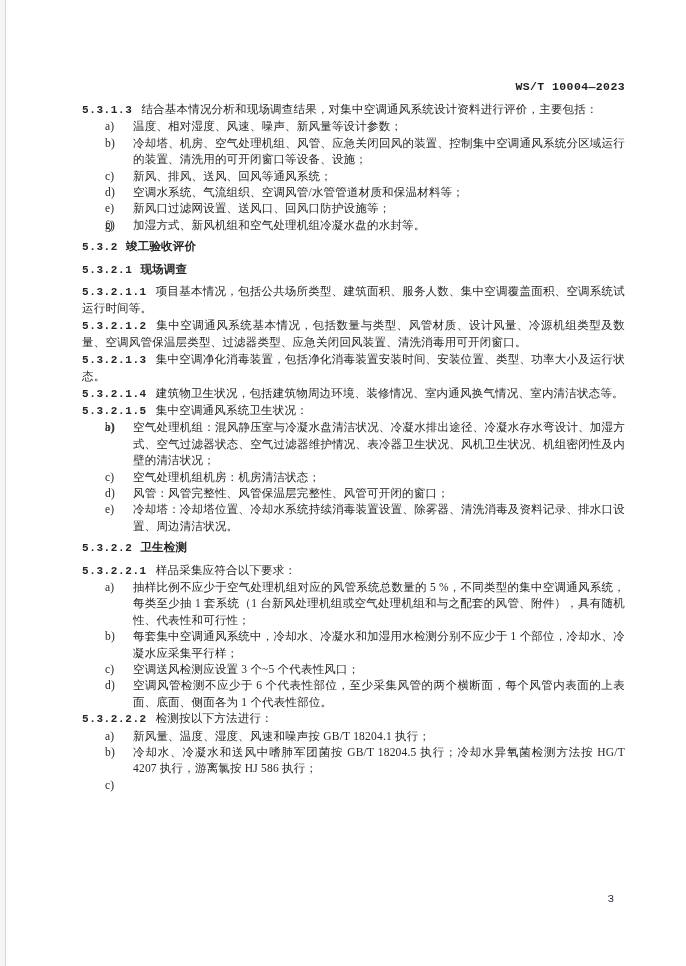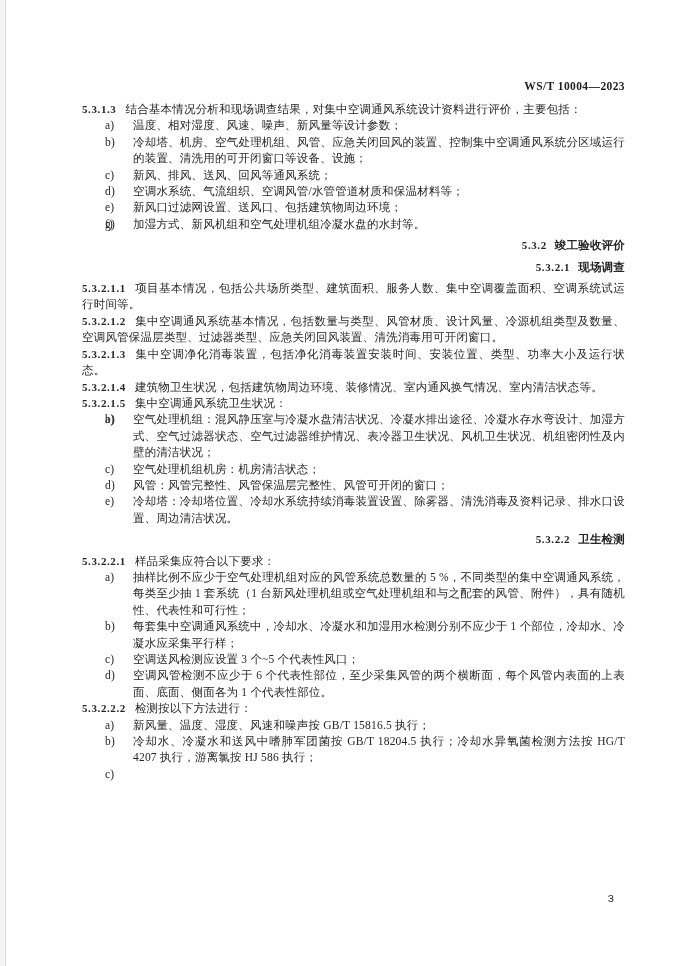--- a/index.html
+++ b/index.html
@@ -14,42 +14,42 @@
   .edge-strip {
     position:absolute; left:0; top:0; bottom:0; width:5px;
     background:#f5f5f5;
   }
   .page-edge-line {
     position:absolute; left:5px; top:0; bottom:0; width:1px;
     background:#d8d8d8;
   }
   .doc-header {
     position:absolute; top:80px; right:61px;
-    font-family:Liberation Serif, serif;
+    font-family:Liberation Mono, monospace;
     font-weight:bold; font-size:11.5px; letter-spacing:0.4px;
     color:#1f1f1f;
   }
   .content {
     position:absolute; left:82px; right:61px; top:101px;
     font-size:11.5px; line-height:16.4px;
     text-align:justify; text-justify:inter-character;
     letter-spacing:0.2px;
     color:#262626;
   }
   .clause { margin:0; }
   .clause-num {
-    font-family:Liberation Serif, serif;
+    font-family:Liberation Mono, monospace;
     font-weight:bold; font-size:11px;
     margin-right:9px; letter-spacing:0.6px;
     white-space:nowrap;
   }
   .heading {
     font-family:"Liberation Sans","DejaVu Sans",sans-serif;
     font-weight:bold; font-size:11.5px;
-    margin:5px 0; text-align:right;
+    margin:5px 0; text-align:left;
   }
   .heading .clause-num { font-size:11px; margin-right:8px; }
   .doc-list { margin:0; }
   .list-item { position:relative; padding-left:51px; margin:0; }
   .list-item-label {
     position:absolute; left:23px; top:0;
     font-family:"Liberation Serif","DejaVu Serif",serif;
   }
   .footer-page {
     position:absolute; top:893px; right:72px;
@@ -65,21 +65,21 @@
 
 <div class="doc-header">WS/T 10004—2023</div>
 
 <div class="content" id="doc-body">
     <p class="clause"><span class="clause-num">5.3.1.3</span><span>结合基本情况分析和现场调查结果，对集中空调通风系统设计资料进行评价，主要包括：</span></p>
     <div class="doc-list">
       <div class="list-item"><span class="list-item-label">a)</span><span>温度、相对湿度、风速、噪声、新风量等设计参数；</span></div>
       <div class="list-item"><span class="list-item-label">b)</span><span>冷却塔、机房、空气处理机组、风管、应急关闭回风的装置、控制集中空调通风系统分区域运行的装置、清洗用的可开闭窗口等设备、设施；</span></div>
       <div class="list-item"><span class="list-item-label">c)</span><span>新风、排风、送风、回风等通风系统；</span></div>
       <div class="list-item"><span class="list-item-label">d)</span><span>空调水系统、气流组织、空调风管/水管管道材质和保温材料等；</span></div>
-      <div class="list-item"><span class="list-item-label">e)</span><span>新风口过滤网设置、送风口、包括建筑物周边环境；</span></div>
+      <div class="list-item"><span class="list-item-label">e)</span><span>新风口过滤网设置、送风口、回风口防护设施等；</span></div>
       <div class="list-item"><span class="list-item-label">f)</span></div>
       <div class="list-item"><span class="list-item-label">g)</span><span>加湿方式、新风机组和空气处理机组冷凝水盘的水封等。</span></div>
     </div>
     <div class="heading"><span class="clause-num">5.3.2</span><span>竣工验收评价</span></div>
     <div class="heading"><span class="clause-num">5.3.2.1</span><span>现场调查</span></div>
     <p class="clause"><span class="clause-num">5.3.2.1.1</span><span>项目基本情况，包括公共场所类型、建筑面积、服务人数、集中空调覆盖面积、空调系统试运行时间等。</span></p>
     <p class="clause"><span class="clause-num">5.3.2.1.2</span><span>集中空调通风系统基本情况，包括数量与类型、风管材质、设计风量、冷源机组类型及数量、空调风管保温层类型、过滤器类型、应急关闭回风装置、清洗消毒用可开闭窗口。</span></p>
     <p class="clause"><span class="clause-num">5.3.2.1.3</span><span>集中空调净化消毒装置，包括净化消毒装置安装时间、安装位置、类型、功率大小及运行状态。</span></p>
     <p class="clause"><span class="clause-num">5.3.2.1.4</span><span>建筑物卫生状况，包括建筑物周边环境、装修情况、室内通风换气情况、室内清洁状态等。</span></p>
     <p class="clause"><span class="clause-num">5.3.2.1.5</span><span>集中空调通风系统卫生状况：</span></p>
@@ -93,19 +93,19 @@
     <div class="heading"><span class="clause-num">5.3.2.2</span><span>卫生检测</span></div>
     <p class="clause"><span class="clause-num">5.3.2.2.1</span><span>样品采集应符合以下要求：</span></p>
     <div class="doc-list">
       <div class="list-item"><span class="list-item-label">a)</span><span>抽样比例不应少于空气处理机组对应的风管系统总数量的 5 %，不同类型的集中空调通风系统，每类至少抽 1 套系统（1 台新风处理机组或空气处理机组和与之配套的风管、附件），具有随机性、代表性和可行性；</span></div>
       <div class="list-item"><span class="list-item-label">b)</span><span>每套集中空调通风系统中，冷却水、冷凝水和加湿用水检测分别不应少于 1 个部位，冷却水、冷凝水应采集平行样；</span></div>
       <div class="list-item"><span class="list-item-label">c)</span><span>空调送风检测应设置 3 个~5 个代表性风口；</span></div>
       <div class="list-item"><span class="list-item-label">d)</span><span>空调风管检测不应少于 6 个代表性部位，至少采集风管的两个横断面，每个风管内表面的上表面、底面、侧面各为 1 个代表性部位。</span></div>
     </div>
     <p class="clause"><span class="clause-num">5.3.2.2.2</span><span>检测按以下方法进行：</span></p>
     <div class="doc-list">
-      <div class="list-item"><span class="list-item-label">a)</span><span>新风量、温度、湿度、风速和噪声按 GB/T 15816.5 执行；</span></div>
+      <div class="list-item"><span class="list-item-label">a)</span><span>新风量、温度、湿度、风速和噪声按 GB/T 18204.1 执行；</span></div>
       <div class="list-item"><span class="list-item-label">b)</span><span>冷却水、冷凝水和送风中嗜肺军团菌按 GB/T 18204.5 执行；冷却水异氧菌检测方法按 HG/T 4207 执行，游离氯按 HJ 586 执行；</span></div>
       <div class="list-item"><span class="list-item-label">c)</span></div>
     </div>
   </div>
 
 <div class="footer-page">3</div>
 
 </body></html>

